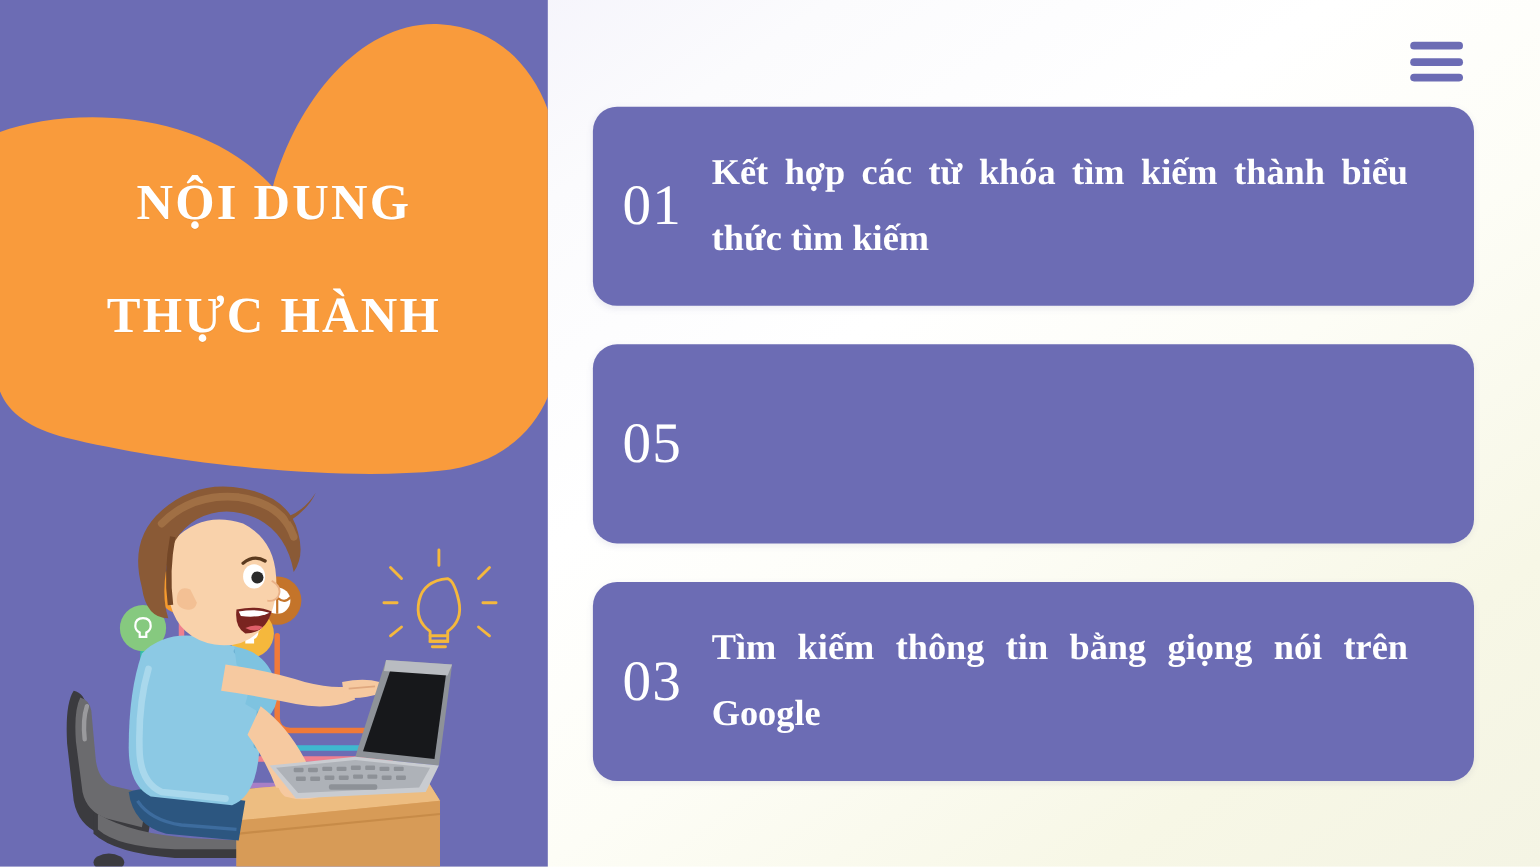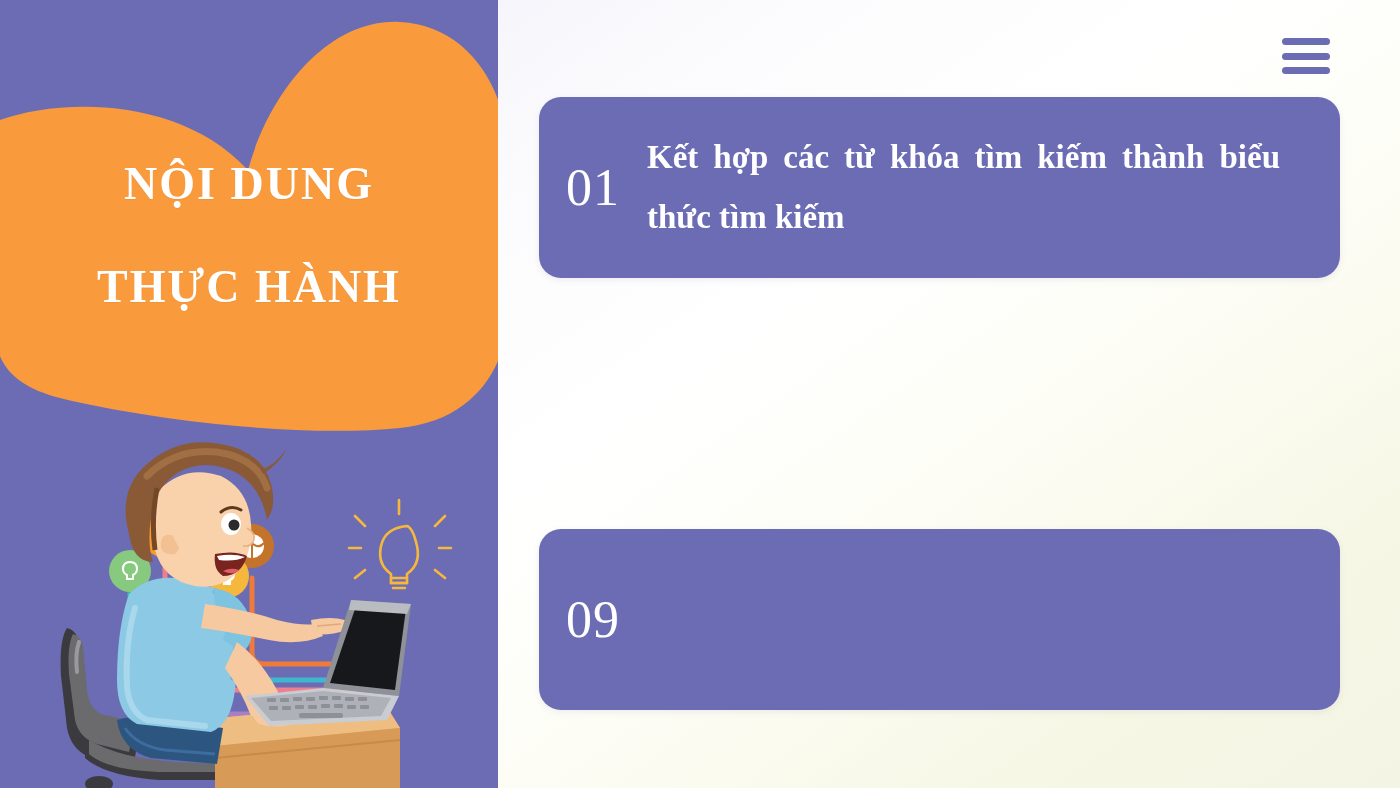--- a/index.html
+++ b/index.html
@@ -299,18 +299,22 @@
   </div>
 
   <div class="cards">
 
     <div class="card">
       <div class="card-num">01</div>
       <div class="card-text justify-all">Kết hợp các từ khóa tìm kiếm thành biểu thức tìm kiếm</div>
     </div>
 
     <div class="card">
-      <div class="card-num">09</div>
+      <div class="card-num">05</div>
     </div>
 
+    <div class="card">
+      <div class="card-num">03</div>
+      <div class="card-text justify-all">Tìm kiếm thông tin bằng giọng nói trên Google</div>
+    </div>
 
   </div>
 </div>
 
 </body></html>

